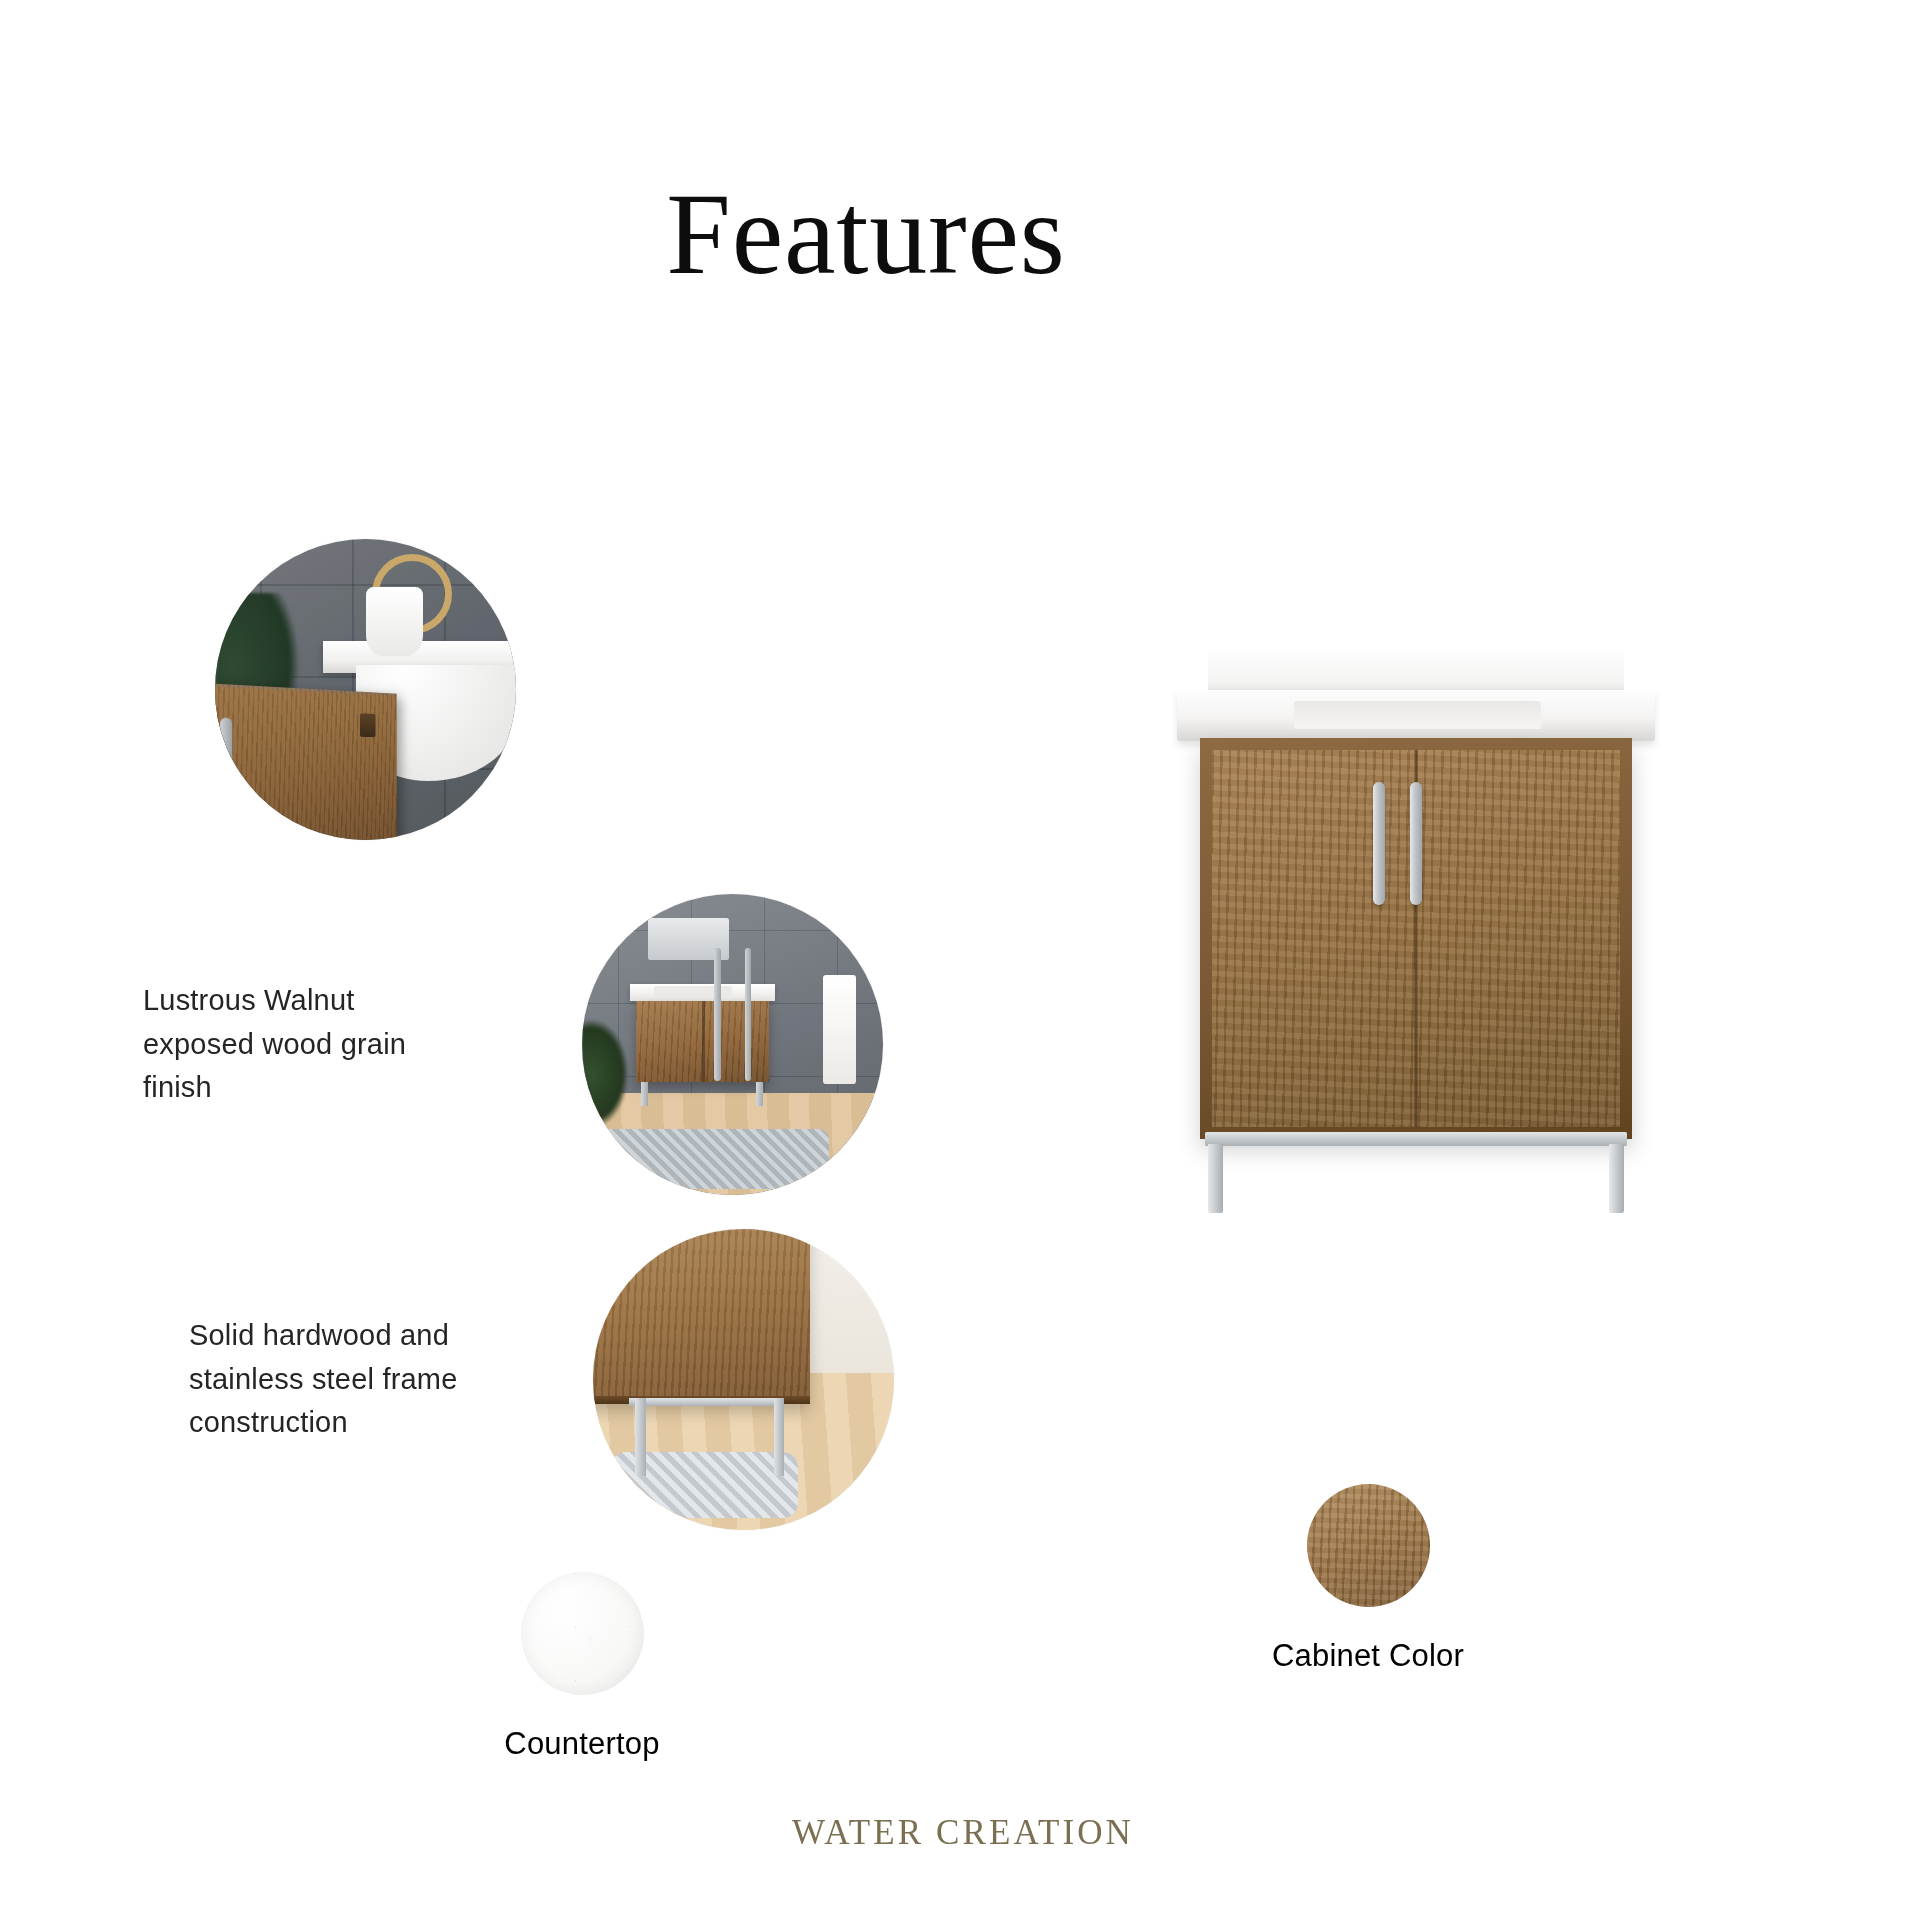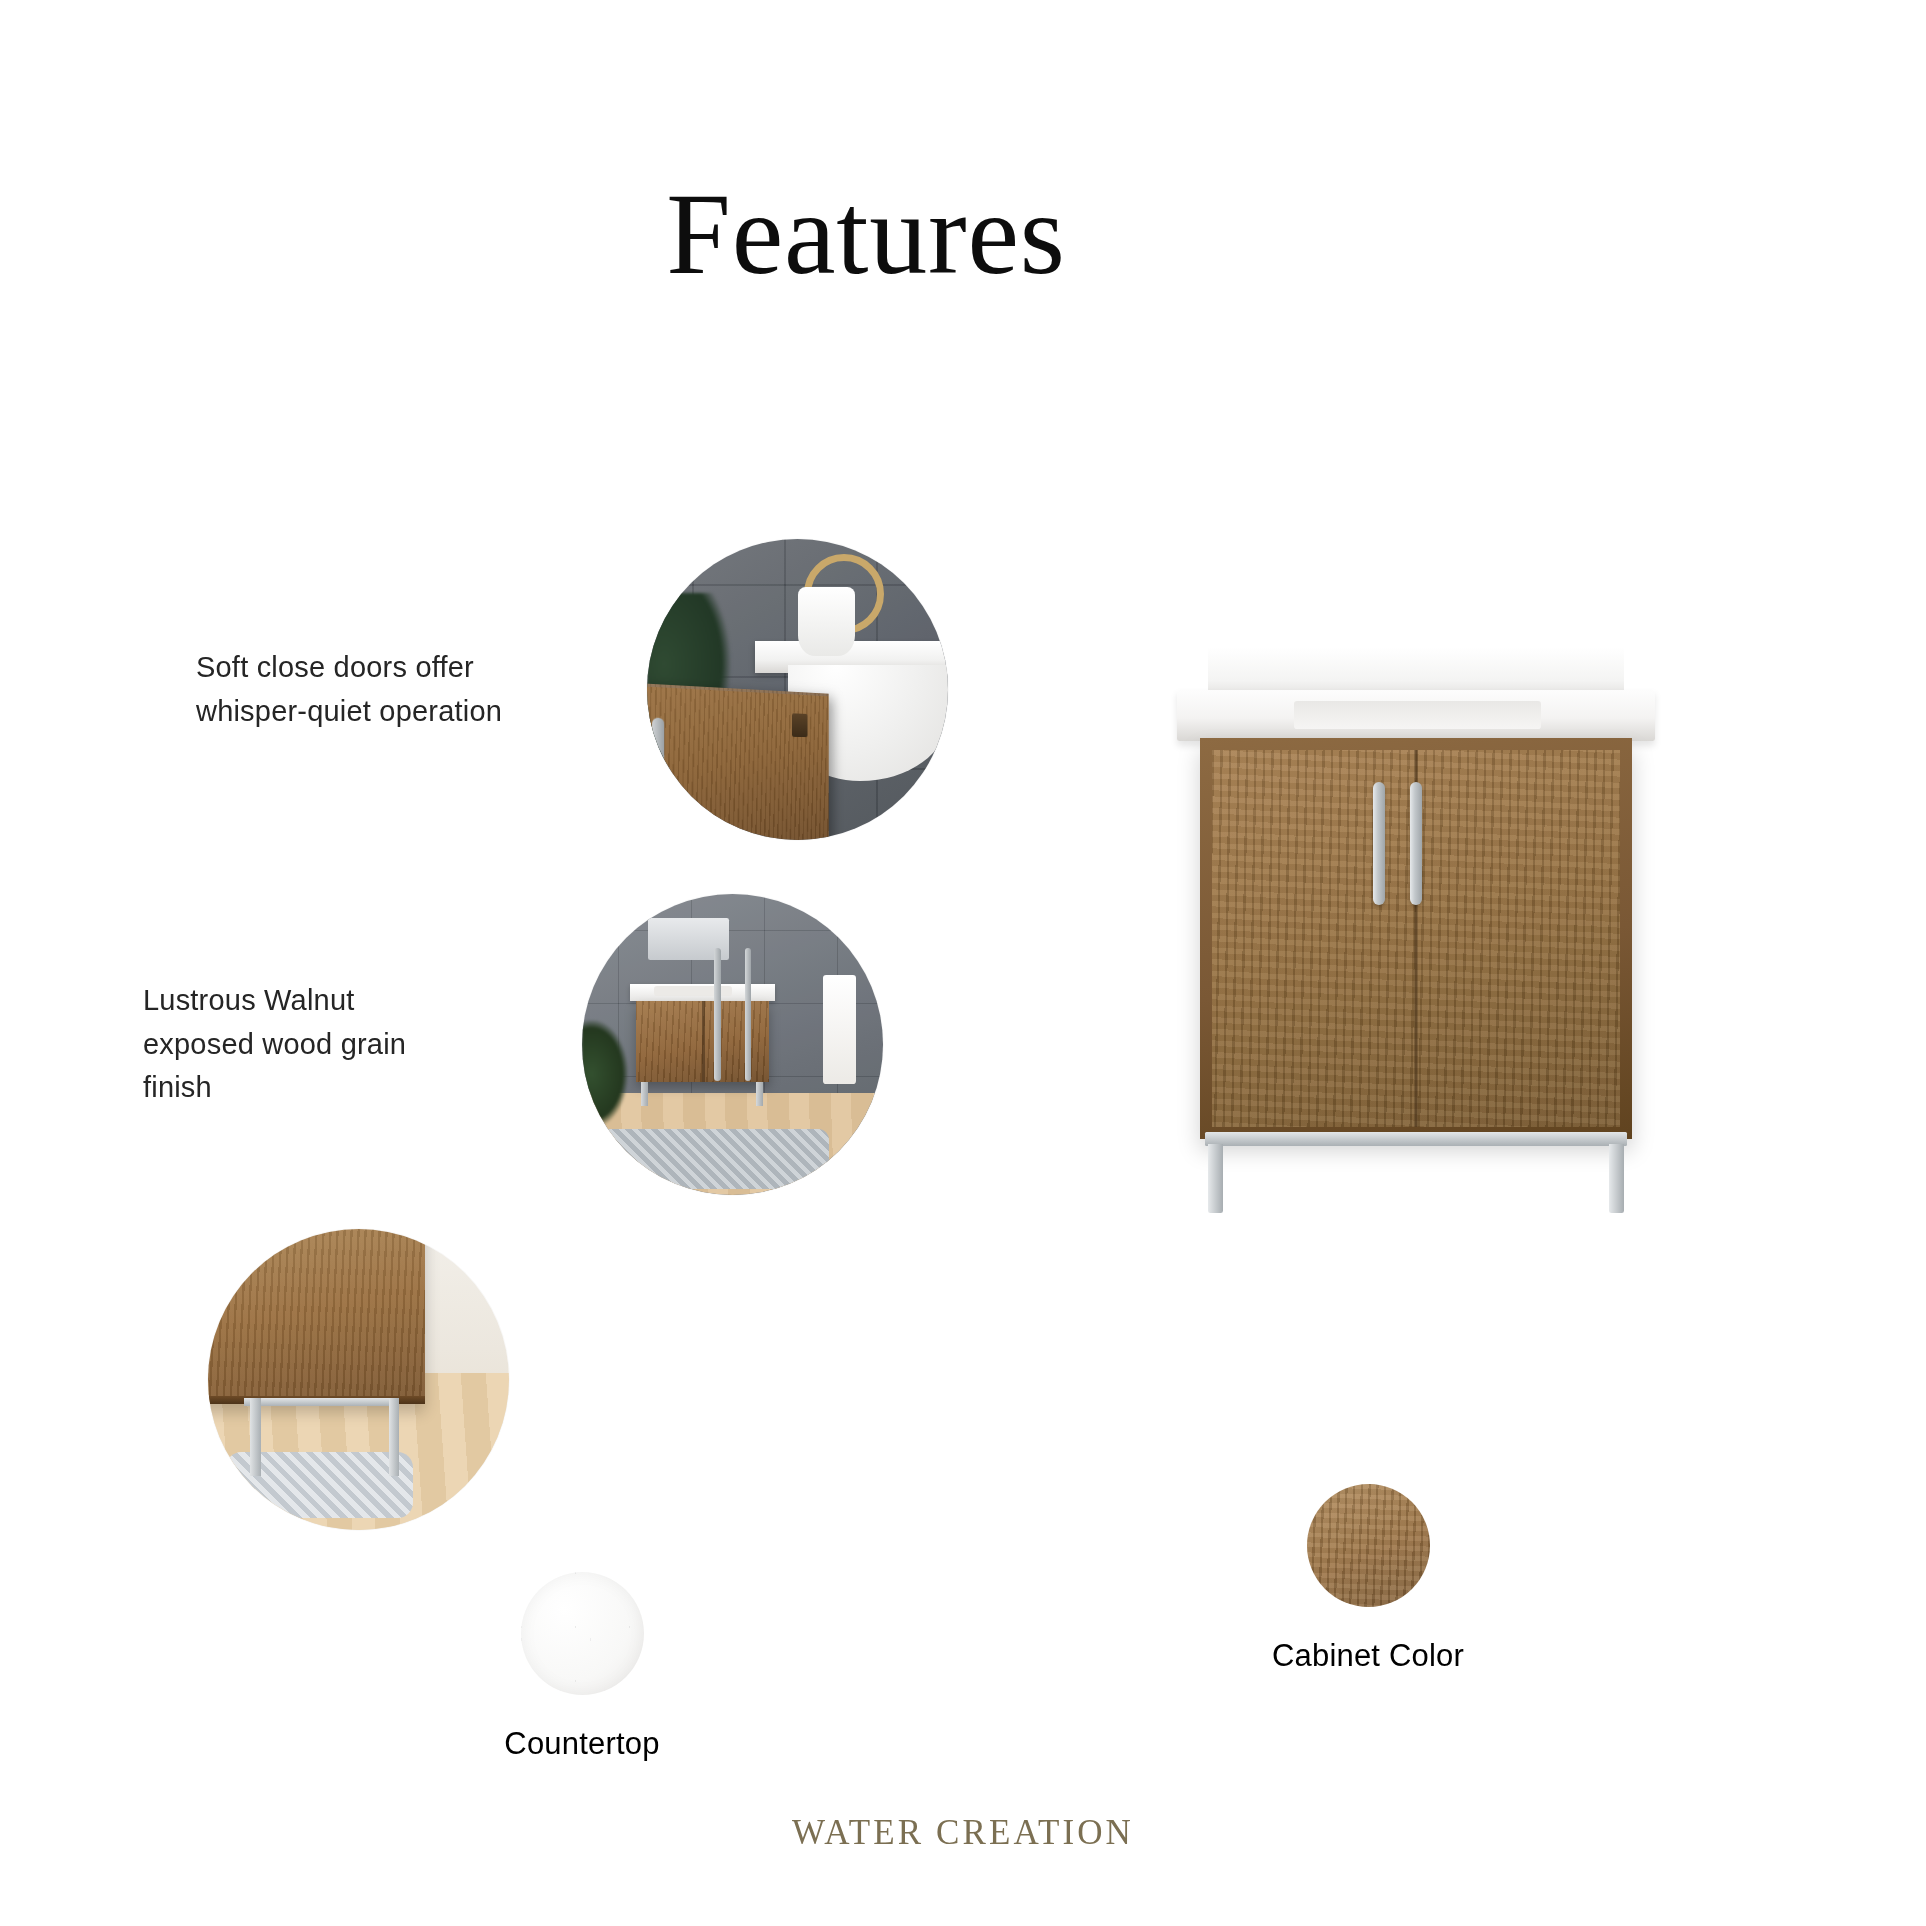--- a/index.html
+++ b/index.html
@@ -331,22 +331,20 @@
     letter-spacing: 3.1px;
     color: #7b6f52;
   }
 </style>
 </head>
 <body>
 
 <div class="page-title">Features</div>
 
 <div class="feature" id="feature-1">
-  <div class="feature-text">Soft close doors offer
-whisper-quiet operation</div>
   <div class="feature-thumb">
     <div class="scene">
       <div class="s1-wall"></div>
       <div class="s1-plant"></div>
       <div class="s1-counter"></div>
       <div class="s1-sink"></div>
       <div class="s1-ring"></div>
       <div class="s1-towel"></div>
       <div class="s1-door">
         <div class="s1-hinge"></div>
@@ -374,20 +372,23 @@
         <div class="s2-split"></div>
       </div>
       <div class="s2-h1"></div>
       <div class="s2-h2"></div>
       <div class="s2-legs"></div>
     </div>
   </div>
 </div>
 
 <div class="feature" id="feature-3">
+  <div class="feature-text">Solid hardwood and
+stainless steel frame
+construction</div>
   <div class="feature-thumb">
     <div class="scene">
       <div class="s3-wall"></div>
       <div class="s3-floor"></div>
       <div class="s3-rug"></div>
       <div class="s3-cab">
         <div class="s3-cab-edge"></div>
       </div>
       <div class="s3-rail"></div>
       <div class="s3-leg-l"></div>

